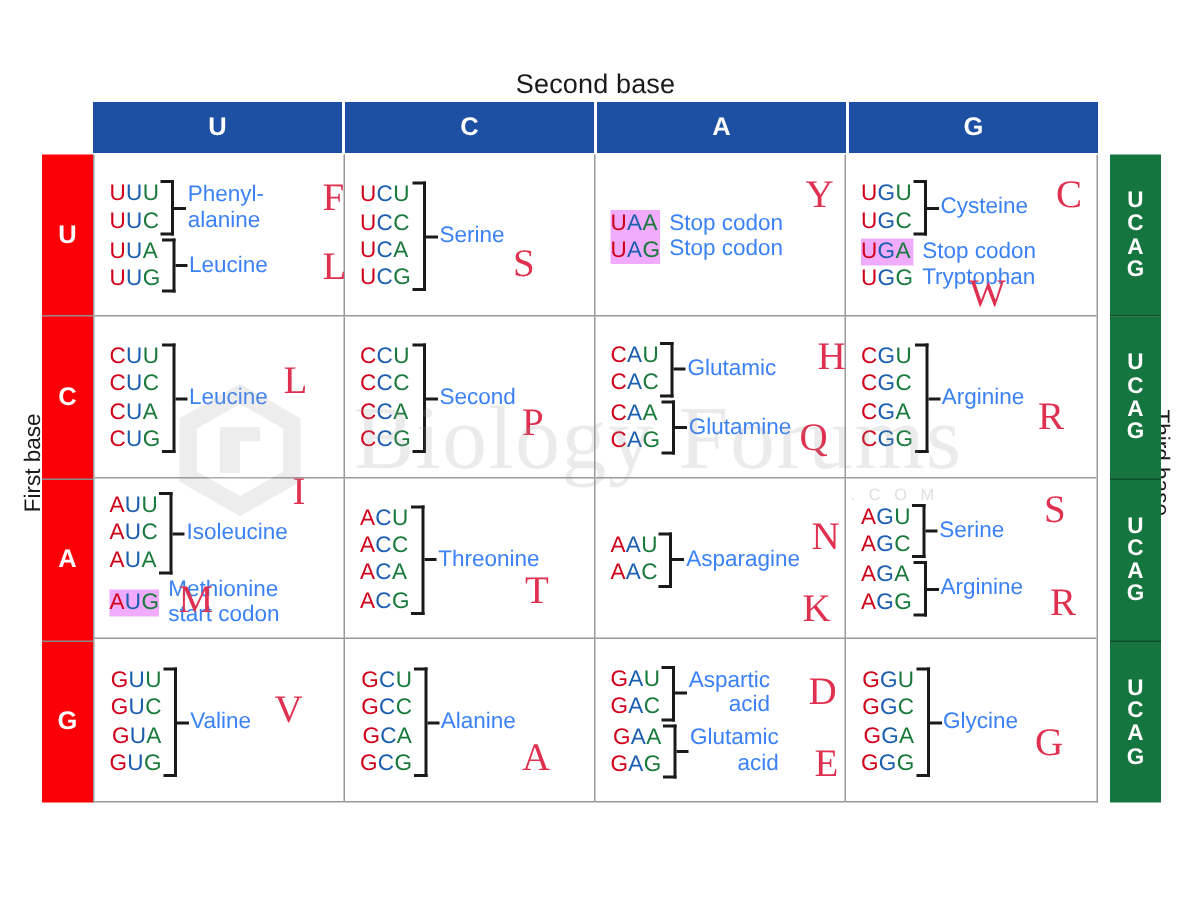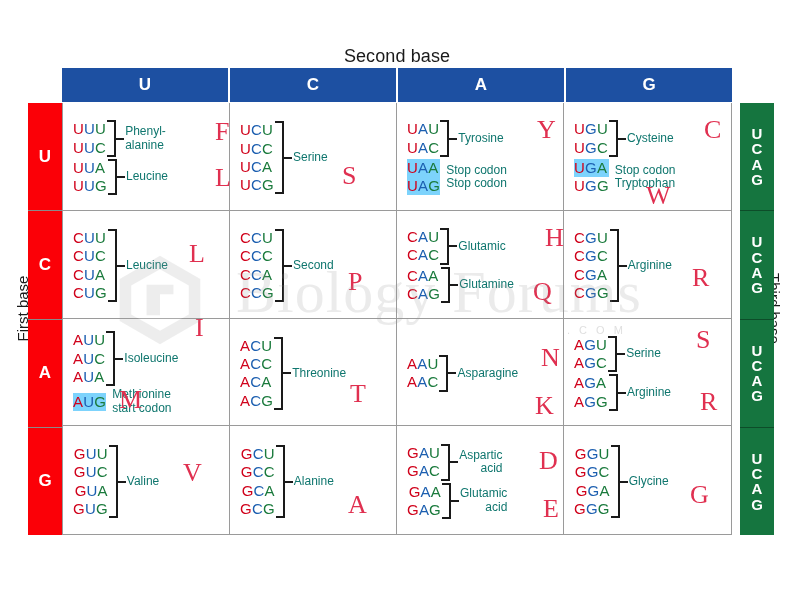--- a/index.html
+++ b/index.html
@@ -149,21 +149,21 @@
   }
   .codons {
     display: flex;
     flex-direction: column;
     font-weight: normal;
     font-size: 15px;
     line-height: 1.22;
     letter-spacing: .2px;
   }
   .codon { white-space: pre; }
-  .codon.hl { background: #7dd3fc; }
+  .codon.hl { background: #f0abfc; }
   .b1 { color: #d0021b; }
   .b2u { color: #1c5fb0; }
   .b2c { color: #1c5fb0; }
   .b2a { color: #1c5fb0; }
   .b2g { color: #1c5fb0; }
   .b3u { color: #1a7a3c; }
   .b3c { color: #1a7a3c; }
   .b3a { color: #1a7a3c; }
   .b3g { color: #1a7a3c; }
 
@@ -175,22 +175,22 @@
     border: 2px solid #1a1a1a;
     border-left: none;
   }
   .dash {
     width: 8px;
     height: 2px;
     background: #1a1a1a;
     margin-right: 1px;
   }
   .aa-name {
-    font-size: 12px;
-    color: #0f766e;
+    font-size: 15px;
+    color: #3b82f6;
     line-height: 1.12;
     white-space: pre-line;
   }
   .aa-name.nodash { margin-left: 6px; }
 
   
   .letter {
     position: absolute;
     font-family: "Liberation Serif", serif;
     font-size: 26px;
@@ -290,29 +290,20 @@
             </div>
             <div class="bracket"></div>
             <div class="dash"></div>
             <div class="aa-name">Serine</div>
           </div>
         </div>
         <div class="letter" style="left: 112px; top: 60px;">S</div>
       </div>
       <div class="cell c3 r1">
         <div class="groups">
-          <div class="grp">
-            <div class="codons">
-              <div class="codon"><span class="b1">U</span><span class="b2a">A</span><span class="b3u">U</span></div>
-              <div class="codon"><span class="b1">U</span><span class="b2a">A</span><span class="b3c">C</span></div>
-            </div>
-            <div class="bracket"></div>
-            <div class="dash"></div>
-            <div class="aa-name">Tyrosine</div>
-          </div>
           <div class="grp">
             <div class="codons">
               <div class="codon hl"><span class="b1">U</span><span class="b2a">A</span><span class="b3a">A</span></div>
               <div class="codon hl"><span class="b1">U</span><span class="b2a">A</span><span class="b3g">G</span></div>
             </div>
             <div class="aa-name nodash">Stop codon
 Stop codon</div>
           </div>
         </div>
         <div class="letter" style="left: 140px; top: 14px;">Y</div>

